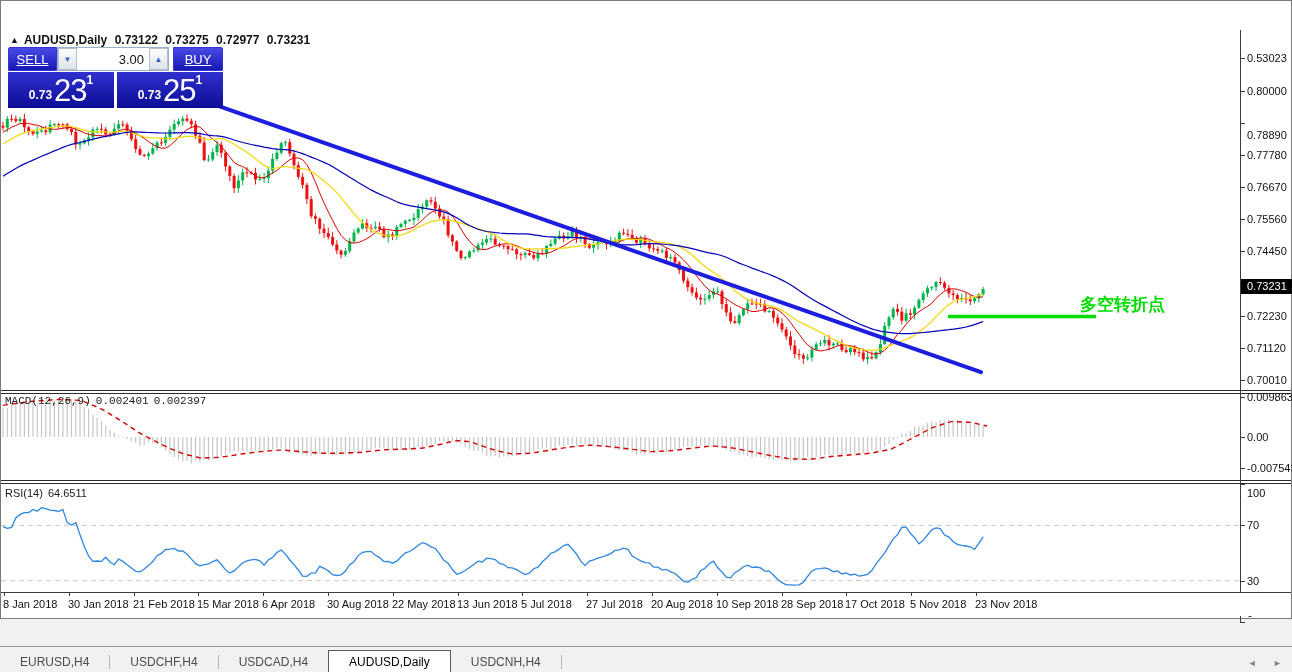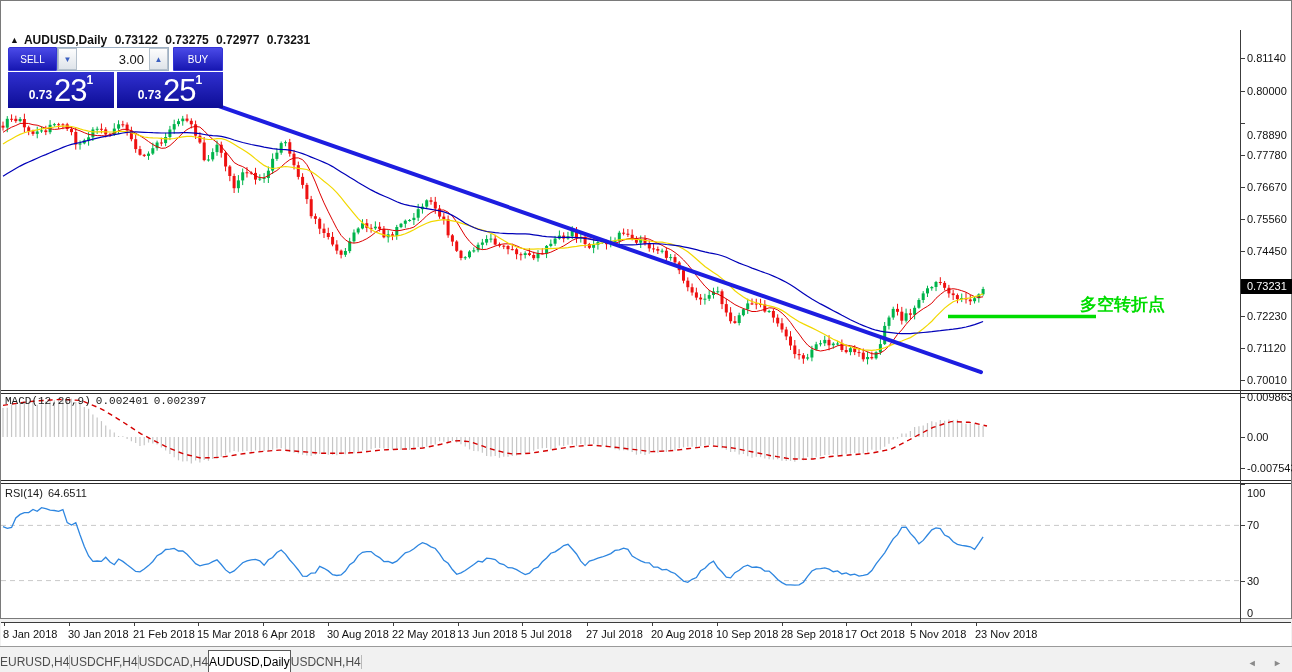--- a/index.html
+++ b/index.html
@@ -28,22 +28,22 @@
   #chart-title{position:absolute;left:10px;top:33px;font-size:12px;font-weight:700;color:#111;white-space:nowrap;}
   #chart-title .tri{font-size:9px;margin-right:5px;position:relative;top:-1px;}
   #chart-title span{margin-right:4px;}
   
   .ind-label{position:absolute;left:5px;font-size:11px;color:#1a1a1a;white-space:nowrap;}
   #macd-label{top:395px;font-family:Liberation Mono, monospace;} #rsi-label{top:487px;}
   .ind-label b{font-weight:400;margin-right:5px;}
   
   #trade-widget{position:absolute;left:8px;top:47px;width:215px;height:61px;}
   #tw-top{position:absolute;left:0;top:0;width:215px;height:24px;display:flex;}
-  .tw-btn{color:#fff;font-size:10px;font-weight:400;text-align:center;line-height:24px;
-          background:linear-gradient(#4a4ae8,#1717b2);border:1px solid #3434d6;box-sizing:border-box;cursor:pointer;}
+  .tw-btn{color:#fff;font-size:13px;font-weight:400;text-align:center;line-height:24px;
+          background:linear-gradient(#4a4ae8,#1717b2);border:1px solid #3434d6;box-sizing:border-box;cursor:pointer;text-decoration:underline;}
   #sell-btn{width:49px;border-radius:2px 0 0 0;}
   #buy-btn{width:50px;margin-left:4px;border-radius:0 2px 0 0;}
   #vol-stepper{flex:1;display:flex;background:#fff;border:1px solid #9db0c4;box-sizing:border-box;}
   .step-btn{width:19px;background:linear-gradient(#fdfdfd,#dfe4ea);border:1px solid #b4c0cc;box-sizing:border-box;
             color:#3b5fc0;font-size:8px;line-height:22px;text-align:center;cursor:pointer;}
   #vol-input{flex:1;border:0;outline:0;font-size:13px;text-align:right;padding-right:5px;width:50px;
              font-family:"Liberation Sans",sans-serif;color:#111;}
   #tw-prices{position:absolute;left:0;top:25px;width:215px;height:36px;display:flex;}
   .px-box{flex:1;background:linear-gradient(#3030d0,#0d0d96);color:#fff;display:flex;align-items:flex-end;
           justify-content:center;padding-bottom:3px;box-sizing:border-box;cursor:pointer;}
@@ -52,27 +52,27 @@
   .px-big{font-size:31px;font-weight:400;line-height:28px;letter-spacing:-1px;margin-top:16px;}
   .px-sup{font-size:12px;font-weight:700;align-self:flex-start;margin-top:1px;}
   
   .axis-label{position:absolute;left:1247px;font-size:11px;color:#111;white-space:nowrap;}
   .axis-tick{position:absolute;left:1240px;width:5px;height:1px;background:#3c3c3c;}
   #current-price-label{position:absolute;left:1241px;top:279px;width:51px;height:15px;background:#000;
                        color:#fff;font-size:11px;line-height:15px;padding-left:6px;box-sizing:border-box;z-index:5;}
   
   #annotation{position:absolute;left:1036px;top:293px;font-size:17px;font-weight:700;z-index:4;margin-left:44px;}
   
-  #date-axis{position:absolute;left:1px;top:622px;width:1290px;height:23px;border-top:1px solid #3c3c3c;background:#fff;}
+  #date-axis{position:absolute;left:1px;top:592px;width:1290px;height:23px;border-top:1px solid #3c3c3c;background:#fff;}
   .date-label{position:absolute;top:5px;font-size:11px;color:#111;white-space:nowrap;}
   .date-tick{position:absolute;top:0;width:1px;height:3px;background:#3c3c3c;}
   
   #tab-bar{position:absolute;left:0;top:646px;width:1292px;height:26px;background:#f1f1f1;
            border-top:1px solid #9a9a9a;display:flex;align-items:flex-end;}
-  .tab{height:21px;line-height:21px;padding:0 0;font-size:12px;color:#4d4d4d;cursor:pointer;white-space:nowrap;margin-top:11px;}
+  .tab{height:21px;line-height:21px;padding:0 20px;font-size:12px;color:#4d4d4d;cursor:pointer;white-space:nowrap;margin-top:11px;}
   .tab.active{background:#fff;border:1px solid #5a5a5a;border-bottom:1px solid #fff;color:#000;height:22px;line-height:22px;position:relative;top:1px;}
   .tab-sep{width:1px;height:14px;background:#b9b9b9;margin-bottom:4px;}
   #tab-scrolls{margin-left:auto;margin-right:10px;margin-bottom:5px;color:#8a8a8a;font-size:9px;}
   #tab-scrolls span{margin-left:14px;cursor:pointer;}
 </style>
 </head>
 <body>
 
 <div id="app">
 
@@ -838,21 +838,21 @@
     <b>MACD(12,26,9)</b><b>0.002401</b><b>0.002397</b>
   </div>
   <div id="rsi-label" class="ind-label">
     <b>RSI(14)</b><b>64.6511</b>
   </div>
 
   <div id="annotation" style="color: rgb(0, 220, 0);">多空转折点</div>
 
   <div id="axis-layer">
       <div class="axis-tick" style="top: 58px;"></div>
-      <div class="axis-label" style="top: 52px;">0.81140</div>
+      <div class="axis-label" style="top: 52px;">0.53023</div>
       <div class="axis-tick" style="top: 91px;"></div>
       <div class="axis-label" style="top: 85px;">0.80000</div>
       <div class="axis-tick" style="top: 123px;"></div>
       <div class="axis-label" style="top: 117px; margin-top: 12px;">0.78890</div>
       <div class="axis-tick" style="top: 155px;"></div>
       <div class="axis-label" style="top: 149px;">0.77780</div>
       <div class="axis-tick" style="top: 187px;"></div>
       <div class="axis-label" style="top: 181px;">0.76670</div>
       <div class="axis-tick" style="top: 219px;"></div>
       <div class="axis-label" style="top: 213px;">0.75560</div>

